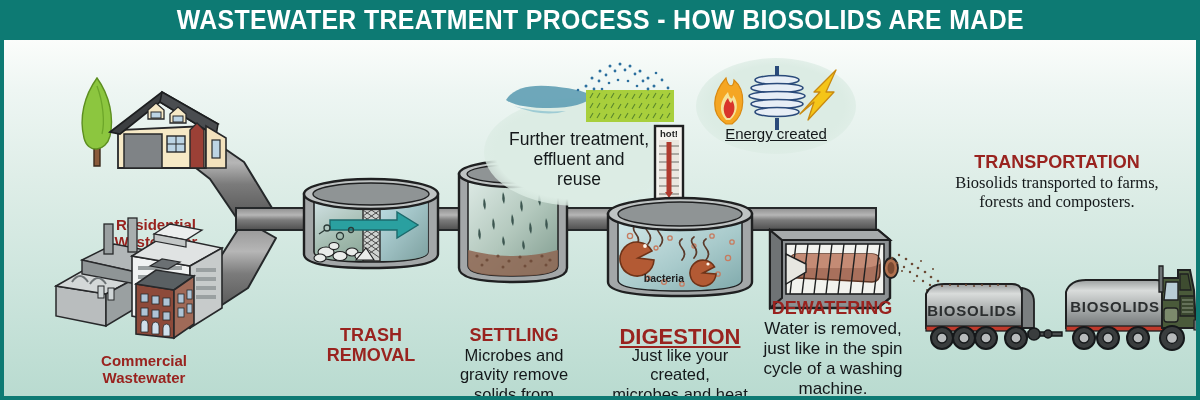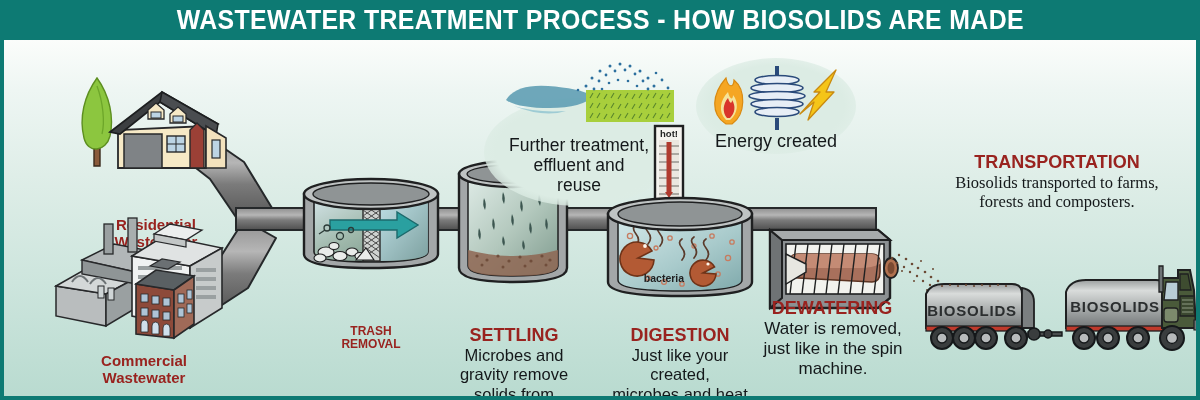--- a/index.html
+++ b/index.html
@@ -30,21 +30,20 @@
     color:#99231f;font-weight:700;text-align:center;
     font-family:"Liberation Sans",sans-serif;line-height:1.12;
   }
   .step-body{
     color:#14181a;text-align:center;line-height:1.17;
     font-family:"Liberation Sans",sans-serif;
   }
   .bubble-label{
     color:#14181a;text-align:center;line-height:1.14;
     font-family:"Liberation Sans",sans-serif;
-    margin-top:6px;
   }
   .src-label{
     color:#99231f;font-weight:700;text-align:center;line-height:1.14;
     font-size:15px;font-family:"Liberation Sans",sans-serif;
   }
   svg{display:block;overflow:visible;}
 </style>
 </head>
 <body>
 
@@ -204,21 +203,21 @@
       <g fill="none" stroke="#2c3b38" stroke-width="1.3">
         <circle cx="33" cy="60" r="3"></circle>
           <circle cx="46" cy="68" r="3.5"></circle>
           <circle cx="57" cy="62" r="2.5"></circle>
         <path d="M25,66 l6,-4"></path>
       </g>
 
       <ellipse cx="77" cy="26" rx="67" ry="15" fill="#bfc3c3" stroke="#1f2021" stroke-width="2.4"></ellipse>
       <ellipse cx="77" cy="26" rx="58" ry="11" fill="#8f9495" stroke="#1f2021" stroke-width="1.4"></ellipse>
     </svg>
-    <div class="abs step-title" style="left:282px;top:285px;width:170px;font-size:12px;">
+    <div class="abs step-title" style="left:282px;top:285px;width:170px;font-size:18px;">
       <div>TRASH</div>
       <div>REMOVAL</div>
     </div>
 
     <svg class="abs" style="left:447px;top:112px;width:124px;height:150px;" viewBox="0 0 124 150">
       <defs>
         <linearGradient id="waterST" x1="0" y1="0" x2="1" y2="1">
           <stop offset="0%" stop-color="#dce9e4"></stop>
           <stop offset="50%" stop-color="#b3c8bd"></stop>
           <stop offset="100%" stop-color="#7e9a8d"></stop>
@@ -335,21 +334,21 @@
       <g fill="#e7eef6" stroke="#2a4a7a" stroke-width="1.6">
         <ellipse cx="73" cy="18" rx="22" ry="4.5"></ellipse>
         <ellipse cx="73" cy="26" rx="26" ry="4.5"></ellipse>
         <ellipse cx="73" cy="34" rx="28" ry="4.5"></ellipse>
         <ellipse cx="73" cy="42" rx="26" ry="4.5"></ellipse>
         <ellipse cx="73" cy="50" rx="22" ry="4.5"></ellipse>
       </g>
 
       <path d="M96,52 L116,30 L110,30 L132,8 L122,30 L130,30 L104,58 L110,40 Z" fill="#f5c518" stroke="#c98a10" stroke-width="1.3" stroke-linejoin="round"></path>
     </svg>
-    <div class="abs bubble-label" style="left:692px;top:85px;width:160px;font-size:18px;">
+    <div class="abs bubble-label" style="left:692px;top:85px;width:160px;font-size:15px;text-decoration:underline;">
       <div>Energy created</div>
     </div>
 
     <svg class="abs" style="left:645px;top:84px;width:40px;height:82px;" viewBox="0 0 40 82">
       <rect x="6" y="2" width="28" height="78" fill="#f5f3ef" stroke="#1f2021" stroke-width="2.4"></rect>
       <rect x="10" y="16" width="20" height="60" fill="#ebe7e0" stroke="none"></rect>
       <g stroke="#6d6a64" stroke-width="1.1">
         <path d="M10,22 H30 M10,30 H30 M10,38 H30 M10,46 H30 M10,54 H30 M10,62 H30 M10,70 H30"></path>
       </g>
       <rect x="17.5" y="18" width="5" height="52" fill="#b03a2e"></rect>
@@ -394,21 +393,21 @@
       </g>
 
       <path d="M54,70 a17,17 0 1 1 -2,-9 L38,68 Z" fill="#b35a34" stroke="#6f3318" stroke-width="1.6"></path>
       <circle cx="45" cy="56" r="1.9" fill="#fdf6ec"></circle>
       <path d="M116,84 a13,13 0 1 1 -1.5,-7 L103,83 Z" fill="#b35a34" stroke="#6f3318" stroke-width="1.6"></path>
       <circle cx="108" cy="74" r="1.6" fill="#fdf6ec"></circle>
       <text x="64" y="92" font-family="Liberation Sans, sans-serif" font-size="10.5" font-weight="bold" text-anchor="middle" fill="#1f2021">bacteria</text>
       <ellipse cx="80" cy="24" rx="72" ry="16" fill="#bfc3c3" stroke="#1f2021" stroke-width="2.4"></ellipse>
       <ellipse cx="80" cy="24" rx="62" ry="12" fill="#8f9495" stroke="#1f2021" stroke-width="1.4"></ellipse>
     </svg>
-    <div class="abs step-title" style="left:588px;top:285px;width:176px;font-size:18px;">
+    <div class="abs step-title" style="left:588px;top:285px;width:176px;font-size:22px;text-decoration:underline;">
       <div>DIGESTION</div>
     </div>
     <div class="abs step-body" style="left:572px;top:306px;width:208px;font-size:16.5px;">
       <div>Just like your</div>
       <div>created,</div>
       <div>microbes and heat</div>
 
     </div>
 
     <svg class="abs" style="left:756px;top:182px;width:140px;height:92px;" viewBox="0 0 140 92">
@@ -482,20 +481,21 @@
           <circle cx="33" cy="9" r="1"></circle>
           <circle cx="45" cy="17" r="1"></circle>
       </g>
     </svg>
     <div class="abs step-title" style="left:742px;top:258px;width:172px;font-size:18px;">
       <div>DEWATERING</div>
     </div>
     <div class="abs step-body" style="left:736px;top:279px;width:186px;font-size:17px;">
       <div>Water is removed,</div>
       <div>just like in the spin</div>
+      <div>cycle of a washing</div>
       <div>machine.</div>
     </div>
 
     <div class="abs step-title" style="left:920px;top:112px;width:266px;font-size:18px;">
       <div>TRANSPORTATION</div>
     </div>
     <div class="abs step-body" style="left:912px;top:133px;width:282px;font-size:16.5px;font-family:Liberation Serif, serif;">
       <div>Biosolids transported to farms,</div>
       <div>forests and composters.</div>
     </div>

